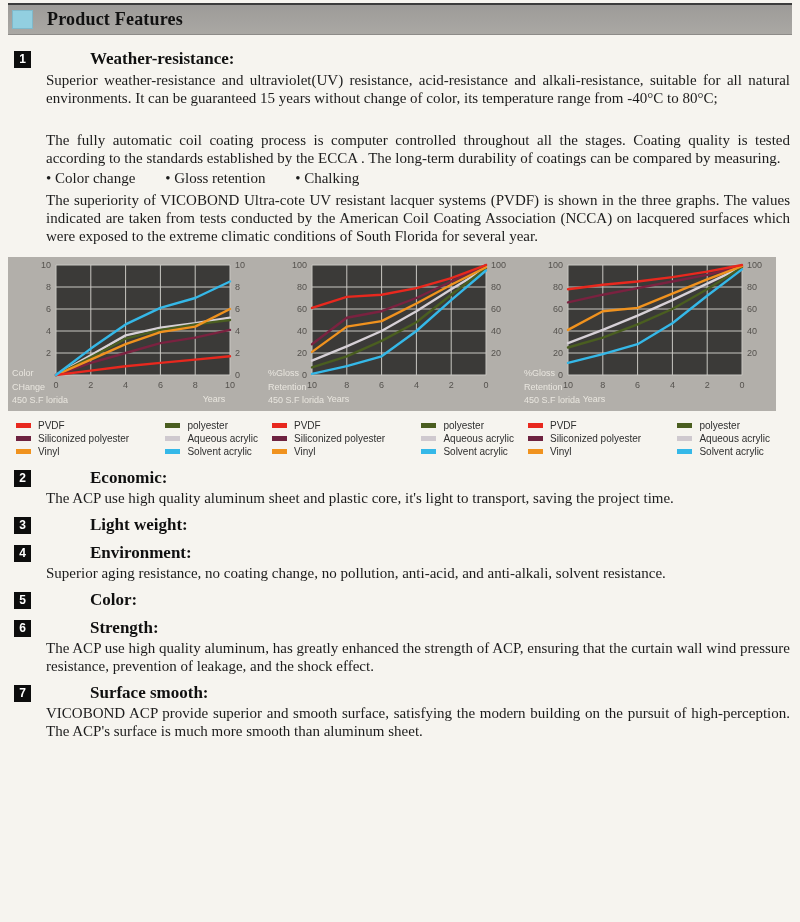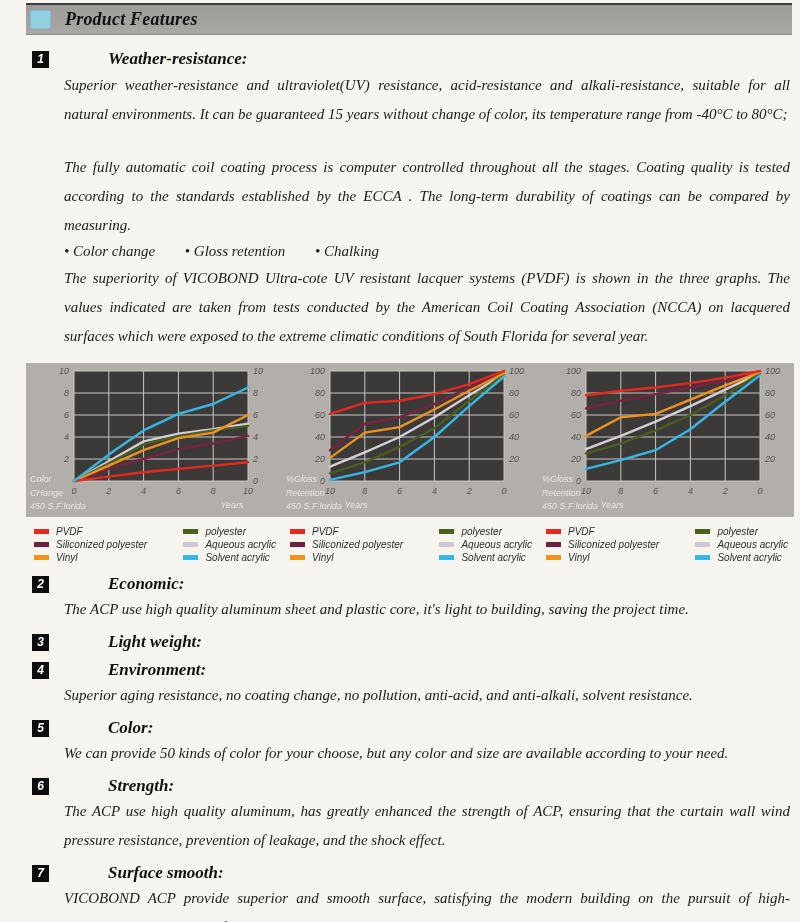--- a/index.html
+++ b/index.html
@@ -6,22 +6,21 @@
   body{background:#e8e6e1;}
   .page{
     position:relative;
     width:800px;height:922px;
     margin:0 auto;
     background:#f6f4ef;
     font-family:"Liberation Serif","DejaVu Serif",serif;
     color:#1b1b1b;
     overflow:hidden;
     box-sizing:border-box;
-    padding:3px 8px 0 26px;
-    font-style:italic;
+    padding:3px 8px 0 8px;
   }
   
   .header-bar{
     height:29px;
     background:linear-gradient(#9d9b98,#aaa8a4);
     border-top:2px solid #3c3c3c;
     border-bottom:1px solid #8d8b88;
     display:flex;align-items:center;
     padding-left:4px;
   }
@@ -47,21 +46,21 @@
     font-size:12px;font-weight:bold;
     display:flex;align-items:center;justify-content:center;
     margin-right:15px;
   }
   .badge.hidden{visibility:hidden;}
   .feat-title{
     font-size:17px;font-weight:bold;color:#101010;margin-left:44px;
   }
   .body-text{
     margin:2px 2px 0 38px;
-    font-size:15px;line-height:29px;
+    font-size:15px;line-height:18px;
     text-align:justify;
   }
   .bullets{
     margin:1px 2px 0 38px;
     font-size:15px;line-height:21px;
   }
   .bullets span{margin-right:26px;}
   .spacer-lg{height:22px;}
   
   .charts-row{
@@ -339,38 +338,37 @@
         </div>
     </div>
   </div>
 
   <div class="features">
 
     <div class="feat-head">
       <span class="badge">2</span>
       <span class="feat-title">Economic:</span>
     </div>
-    <p class="body-text">The ACP use high quality aluminum sheet and plastic core, it's light to building, saving the project time.</p>
+    <p class="body-text">The ACP use high quality aluminum sheet and plastic core, it's light to transport, saving the project time.</p>
 
     <div class="feat-head">
       <span class="badge">3</span>
       <span class="feat-title">Light weight:</span>
     </div>
 
     <div class="feat-head">
       <span class="badge">4</span>
       <span class="feat-title">Environment:</span>
     </div>
     <p class="body-text">Superior aging resistance, no coating change, no pollution, anti-acid, and anti-alkali, solvent resistance.</p>
 
     <div class="feat-head">
       <span class="badge">5</span>
       <span class="feat-title">Color:</span>
     </div>
-    <p class="body-text">We can provide 50 kinds of color for your choose, but any color and size are available according to your need.</p>
 
     <div class="feat-head">
       <span class="badge">6</span>
       <span class="feat-title">Strength:</span>
     </div>
     <p class="body-text">The ACP use high quality aluminum, has greatly enhanced the strength of ACP, ensuring that the curtain wall wind pressure resistance, prevention of leakage, and the shock effect.</p>
 
     <div class="feat-head">
       <span class="badge">7</span>
       <span class="feat-title">Surface smooth:</span>

